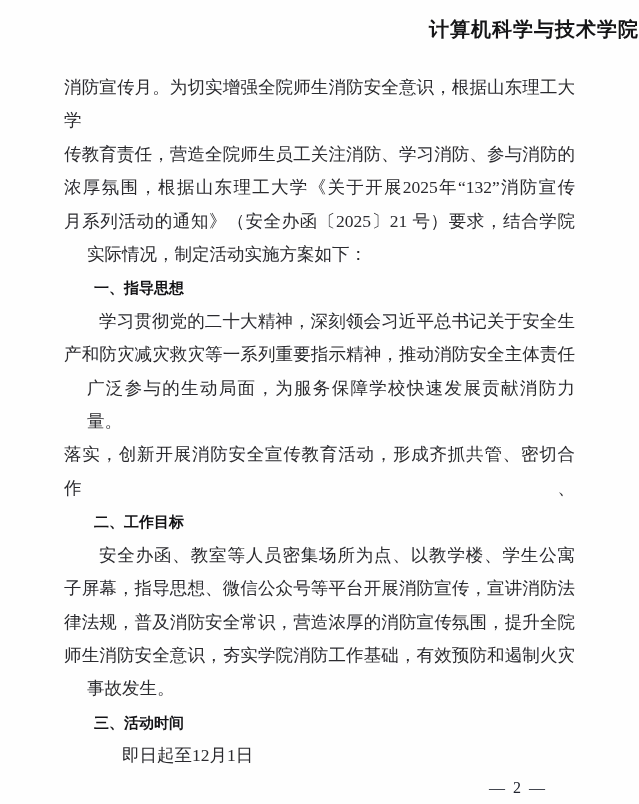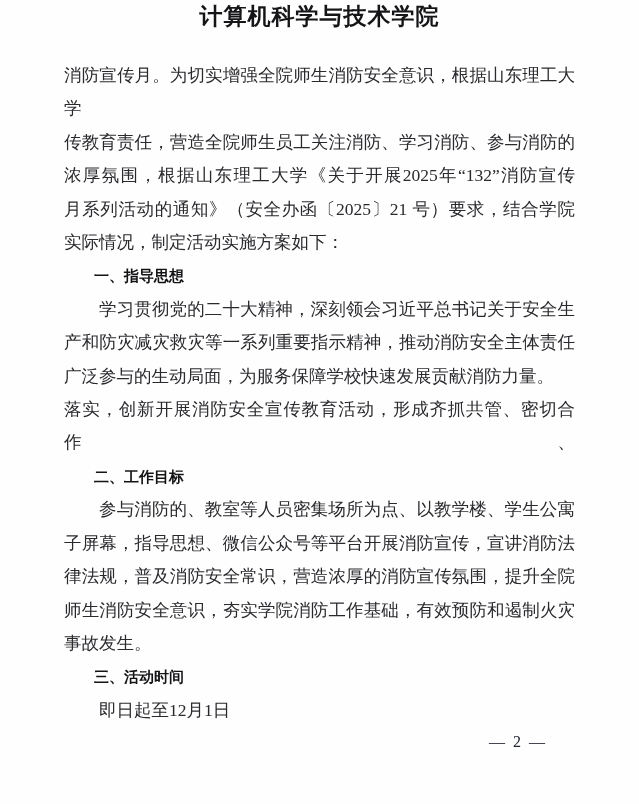--- a/index.html
+++ b/index.html
@@ -6,40 +6,40 @@
   .page {
     position: relative;
     width: 639px;
     height: 804px;
     background: #fefefe;
     overflow: hidden;
     color: #2a2a2e;
     font-family: "Liberation Serif", "DejaVu Serif", serif;
   }
   .doc-title {
-    padding-top: 2px;
-    text-align: center;
+    padding-top: 14px;
+    text-align: right;
     font-weight: 700;
-    font-size: 23px;
+    font-size: 20px;
     line-height: 30px;
     letter-spacing: 1px;
     color: #151517;
     font-family: "Liberation Serif", "DejaVu Serif", serif;
   }
   .doc-body {
     margin: 27px 64px 0 64px;
     font-size: 17.5px;
     line-height: 33.4px;
   }
   .ln {
     text-align: justify;
     text-align-last: justify;
   }
   .ln.first { text-indent: 2em; }
-  .ln.last  { text-align-last: auto; }
+  .ln.last  { text-align-last: auto; margin-left: 23px; }
   .heading {
     text-indent: 2em;
     font-weight: 700;
     font-size: 15px;
     line-height: 33.4px;
     color: #131316;
     font-family: "Liberation Sans", "DejaVu Sans", sans-serif;
   }
   .page-number {
     text-align: right;
@@ -74,21 +74,21 @@
     <div class="para">
       <div class="ln first">学习贯彻党的二十大精神，深刻领会习近平总书记关于安全生</div>
       <div class="ln">产和防灾减灾救灾等一系列重要指示精神，推动消防安全主体责任</div>
       <div class="ln last">广泛参与的生动局面，为服务保障学校快速发展贡献消防力量。</div>
       <div class="ln">落实，创新开展消防安全宣传教育活动，形成齐抓共管、密切合作、</div>
     </div>
 
     <div class="heading">二、工作目标</div>
 
     <div class="para">
-      <div class="ln first">参与消防的、教室等人员密集场所为点、以教学楼、学生公寓</div>
+      <div class="ln first">安全办函、教室等人员密集场所为点、以教学楼、学生公寓</div>
       <div class="ln">子屏幕，指导思想、微信公众号等平台开展消防宣传，宣讲消防法</div>
       <div class="ln">律法规，普及消防安全常识，营造浓厚的消防宣传氛围，提升全院</div>
       <div class="ln">师生消防安全意识，夯实学院消防工作基础，有效预防和遏制火灾</div>
       <div class="ln last">事故发生。</div>
     </div>
 
     <div class="heading">三、活动时间</div>
 
     <div class="para">
       <div class="ln first last">即日起至12月1日</div>

